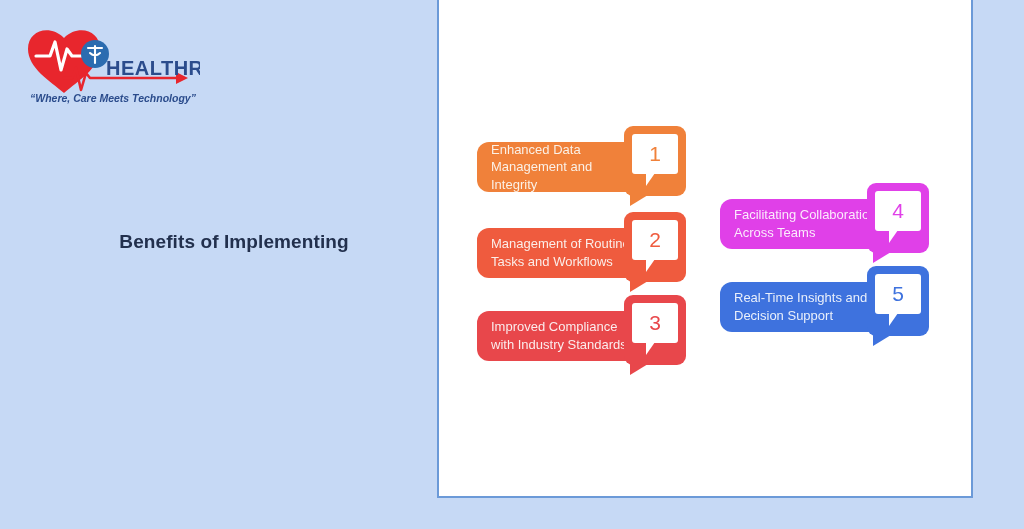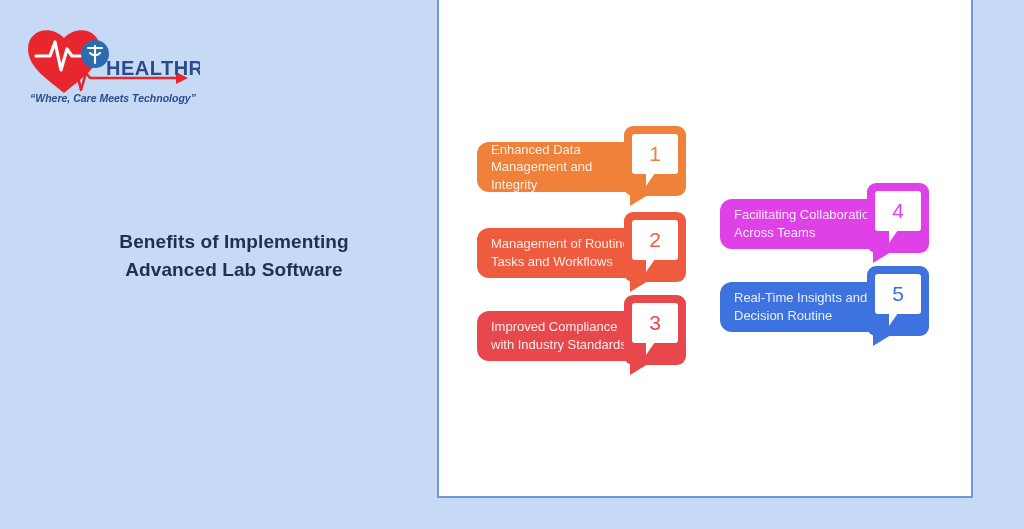--- a/index.html
+++ b/index.html
@@ -85,21 +85,20 @@
     <path d="M156 54 L168 60 L156 66 Z" fill="#E8262D"></path>
 
     <text x="86" y="57" font-family="Liberation Sans, sans-serif" font-size="20" font-weight="bold" fill="#2B4C8C" letter-spacing="0.5">HEALTHRAY</text>
 
     <text x="10" y="84" font-family="Liberation Sans, sans-serif" font-size="10.5" font-weight="bold" font-style="italic" fill="#2B4C8C">“Where, Care Meets Technology”</text>
   </svg>
 </div>
 
 <div id="title">
   <span class="tl">Benefits of Implementing</span>
-  <span class="tl">Advanced Lab Software</span>
 </div>
 
 <div id="panel" style="background: rgb(255, 255, 255); border-color: rgb(107, 154, 216);">
   <div id="items">
       <div class="item" style="left: 38px; top: 126px; width: 209px;">
         <div class="bar" style="width: 177px; background: rgb(240, 129, 58);">
           <div class="bar-text" style="color: rgb(253, 241, 230);">Enhanced Data
 Management and
 Integrity</div>
         </div>
@@ -146,21 +145,21 @@
           <div class="inner">
             <span class="num" style="color: rgb(224, 64, 232);">4</span>
           </div>
           <div class="tail"></div>
           <div style="position: absolute; left: 6px; top: 69px; width: 0px; height: 0px; border-left: 18px solid rgb(224, 64, 232); border-bottom: 11px solid transparent;"></div>
         </div>
       </div>
       <div class="item" style="left: 281px; top: 266px; width: 209px;">
         <div class="bar" style="width: 177px; background: rgb(62, 114, 222);">
           <div class="bar-text" style="color: rgb(233, 240, 253);">Real-Time Insights and
-Decision Routine</div>
+Decision Support</div>
         </div>
         <div class="badge" style="left: 147px; background: rgb(62, 114, 222);">
           <div class="inner">
             <span class="num" style="color: rgb(62, 114, 222);">5</span>
           </div>
           <div class="tail"></div>
           <div style="position: absolute; left: 6px; top: 69px; width: 0px; height: 0px; border-left: 18px solid rgb(62, 114, 222); border-bottom: 11px solid transparent;"></div>
         </div>
       </div>
     </div>

